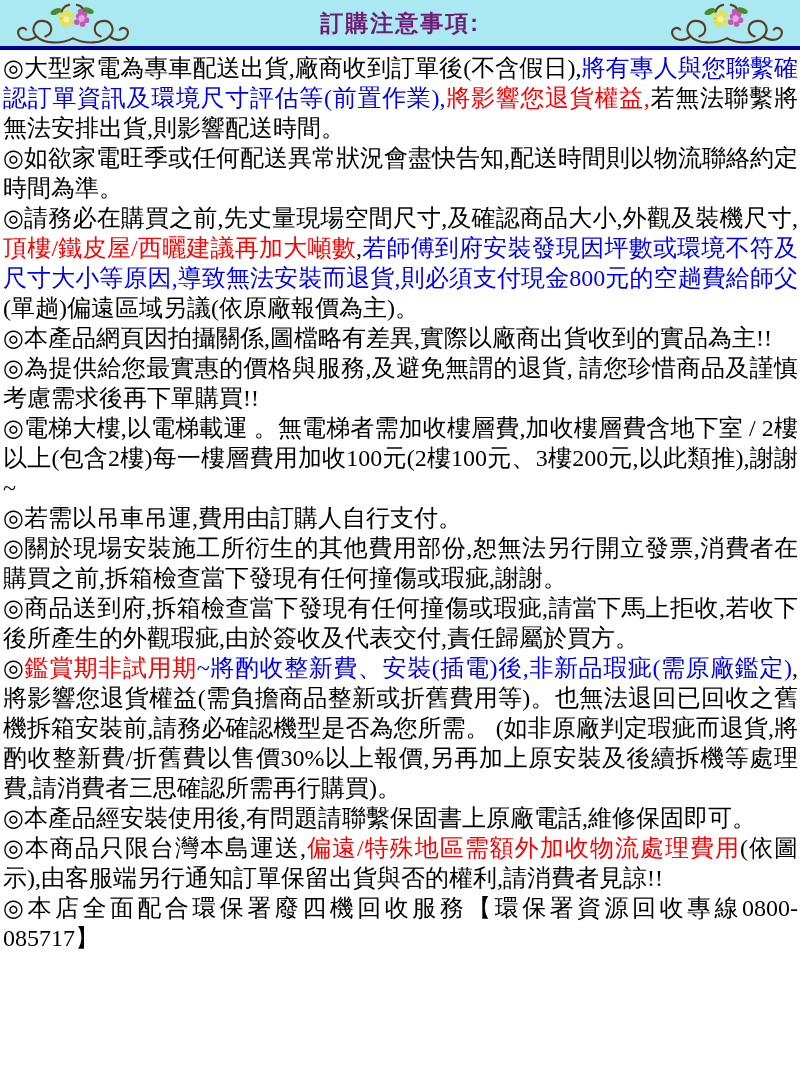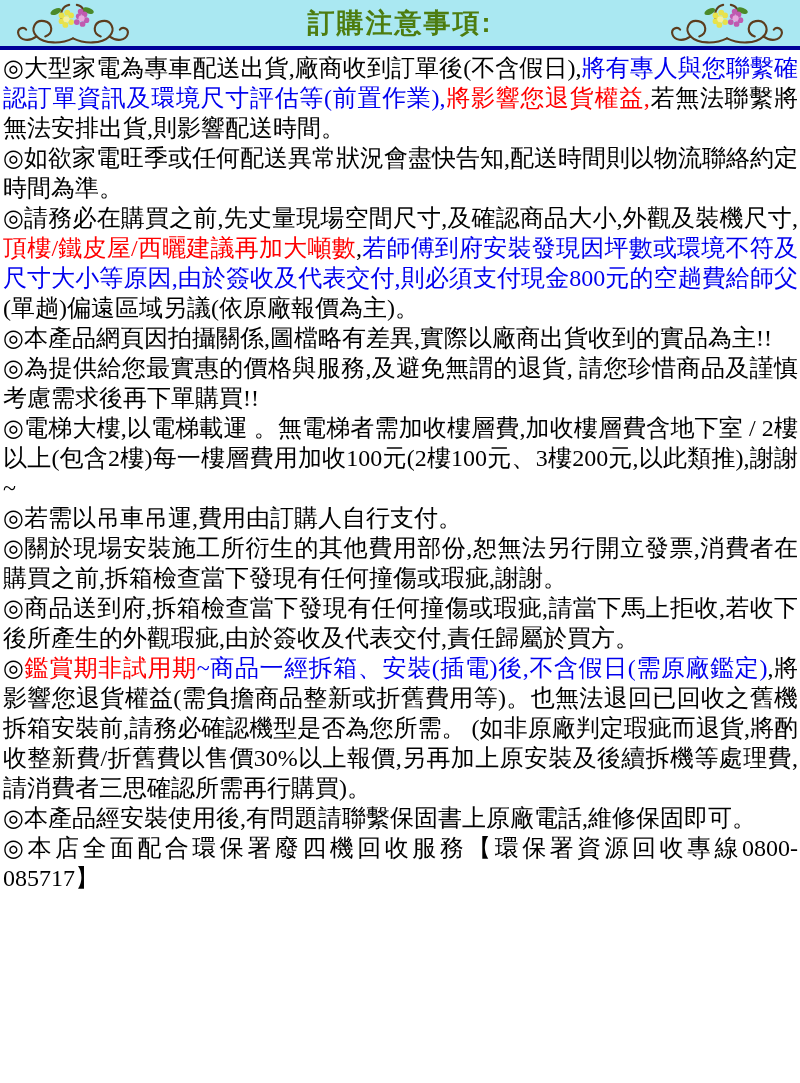--- a/index.html
+++ b/index.html
@@ -21,22 +21,22 @@
     position:absolute;
     top:2px;
     width:118px;
     height:44px;
   }
   .ornament.left{left:14px;}
   .ornament.right{right:14px;}
   .title{
     font-family:"Liberation Sans","DejaVu Sans",sans-serif;
     font-weight:bold;
-    font-size:27px;
-    color:#4d7c0f;
+    font-size:23px;
+    color:#701a75;
     letter-spacing:2px;
     line-height:46px;
   }
   
   .content{
     padding:3px 2px 6px 3px;
     font-size:24px;
     line-height:30px;
     color:#000000;
     text-align:justify;
@@ -117,23 +117,24 @@
         <circle cx="64" cy="21" r="3" fill="#c05ab0"></circle>
         <circle cx="68" cy="10" r="3" fill="#c05ab0"></circle>
       <circle cx="69" cy="17" r="3.2" fill="#e9a6de"></circle>
     </g>
   </svg>
 </div>
 
 <div class="content">
     <p><span class="seg-black">◎大型家電為專車配送出貨,廠商收到訂單後(不含假日),</span><span class="seg-blue">將有專人與您聯繫確認訂單資訊及環境尺寸評估等(前置作業),</span><span class="seg-red">將影響您退貨權益,</span><span class="seg-black">若無法聯繫將無法安排出貨,則影響配送時間。</span></p>
     <p><span class="seg-black">◎如欲家電旺季或任何配送異常狀況會盡快告知,配送時間則以物流聯絡約定時間為準。</span></p>
-    <p><span class="seg-black">◎請務必在購買之前,先丈量現場空間尺寸,及確認商品大小,外觀及裝機尺寸,</span><span class="seg-red">頂樓/鐵皮屋/西曬建議再加大噸數</span><span class="seg-black">,</span><span class="seg-blue">若師傅到府安裝發現因坪數或環境不符及尺寸大小等原因,由於簽收及代表交付,則必須支付現金800元的空趟費給師父</span><span class="seg-black">(單趟)偏遠區域另議(依原廠報價為主)。</span></p>
+    <p><span class="seg-black">◎請務必在購買之前,先丈量現場空間尺寸,及確認商品大小,外觀及裝機尺寸,</span><span class="seg-red">頂樓/鐵皮屋/西曬建議再加大噸數</span><span class="seg-black">,</span><span class="seg-blue">若師傅到府安裝發現因坪數或環境不符及尺寸大小等原因,導致無法安裝而退貨,則必須支付現金800元的空趟費給師父</span><span class="seg-black">(單趟)偏遠區域另議(依原廠報價為主)。</span></p>
     <p><span class="seg-black">◎本產品網頁因拍攝關係,圖檔略有差異,實際以廠商出貨收到的實品為主!!</span></p>
     <p><span class="seg-black">◎為提供給您最實惠的價格與服務,及避免無謂的退貨, 請您珍惜商品及謹慎考慮需求後再下單購買!!</span></p>
     <p><span class="seg-black">◎電梯大樓,以電梯載運 。無電梯者需加收樓層費,加收樓層費含地下室 / 2樓以上(包含2樓)每一樓層費用加收100元(2樓100元、3樓200元,以此類推),謝謝~</span></p>
     <p><span class="seg-black">◎若需以吊車吊運,費用由訂購人自行支付。</span></p>
     <p><span class="seg-black">◎關於現場安裝施工所衍生的其他費用部份,恕無法另行開立發票,消費者在購買之前,拆箱檢查當下發現有任何撞傷或瑕疵,謝謝。</span></p>
     <p><span class="seg-black">◎商品送到府,拆箱檢查當下發現有任何撞傷或瑕疵,請當下馬上拒收,若收下後所產生的外觀瑕疵,由於簽收及代表交付,責任歸屬於買方。</span></p>
-    <p><span class="seg-black">◎</span><span class="seg-red">鑑賞期非試用期</span><span class="seg-blue">~商品一經拆箱、安裝(插電)後,不含假日(需原廠鑑定)</span><span class="seg-black">,將影響您退貨權益(需負擔商品整新或折舊費用等)。也無法退回已回收之舊機拆箱安裝前,請務必確認機型是否為您所需。 (如非原廠判定瑕疵而退貨,將酌收整新費/折舊費以售價30%以上報價,另再加上原安裝及後續拆機等處理費,請消費者三思確認所需再行購買)。</span></p>
+    <p><span class="seg-black">◎</span><span class="seg-red">鑑賞期非試用期</span><span class="seg-blue">~將酌收整新費、安裝(插電)後,非新品瑕疵(需原廠鑑定)</span><span class="seg-black">,將影響您退貨權益(需負擔商品整新或折舊費用等)。也無法退回已回收之舊機拆箱安裝前,請務必確認機型是否為您所需。 (如非原廠判定瑕疵而退貨,將酌收整新費/折舊費以售價30%以上報價,另再加上原安裝及後續拆機等處理費,請消費者三思確認所需再行購買)。</span></p>
     <p><span class="seg-black">◎本產品經安裝使用後,有問題請聯繫保固書上原廠電話,維修保固即可。</span></p>
+    <p><span class="seg-black">◎本商品只限台灣本島運送,</span><span class="seg-red">偏遠/特殊地區需額外加收物流處理費用</span><span class="seg-black">(依圖示),由客服端另行通知訂單保留出貨與否的權利,請消費者見諒!!</span></p>
     <p><span class="seg-black">◎本店全面配合環保署廢四機回收服務【環保署資源回收專線0800-085717】</span></p>
   </div>
 
 </body></html>

